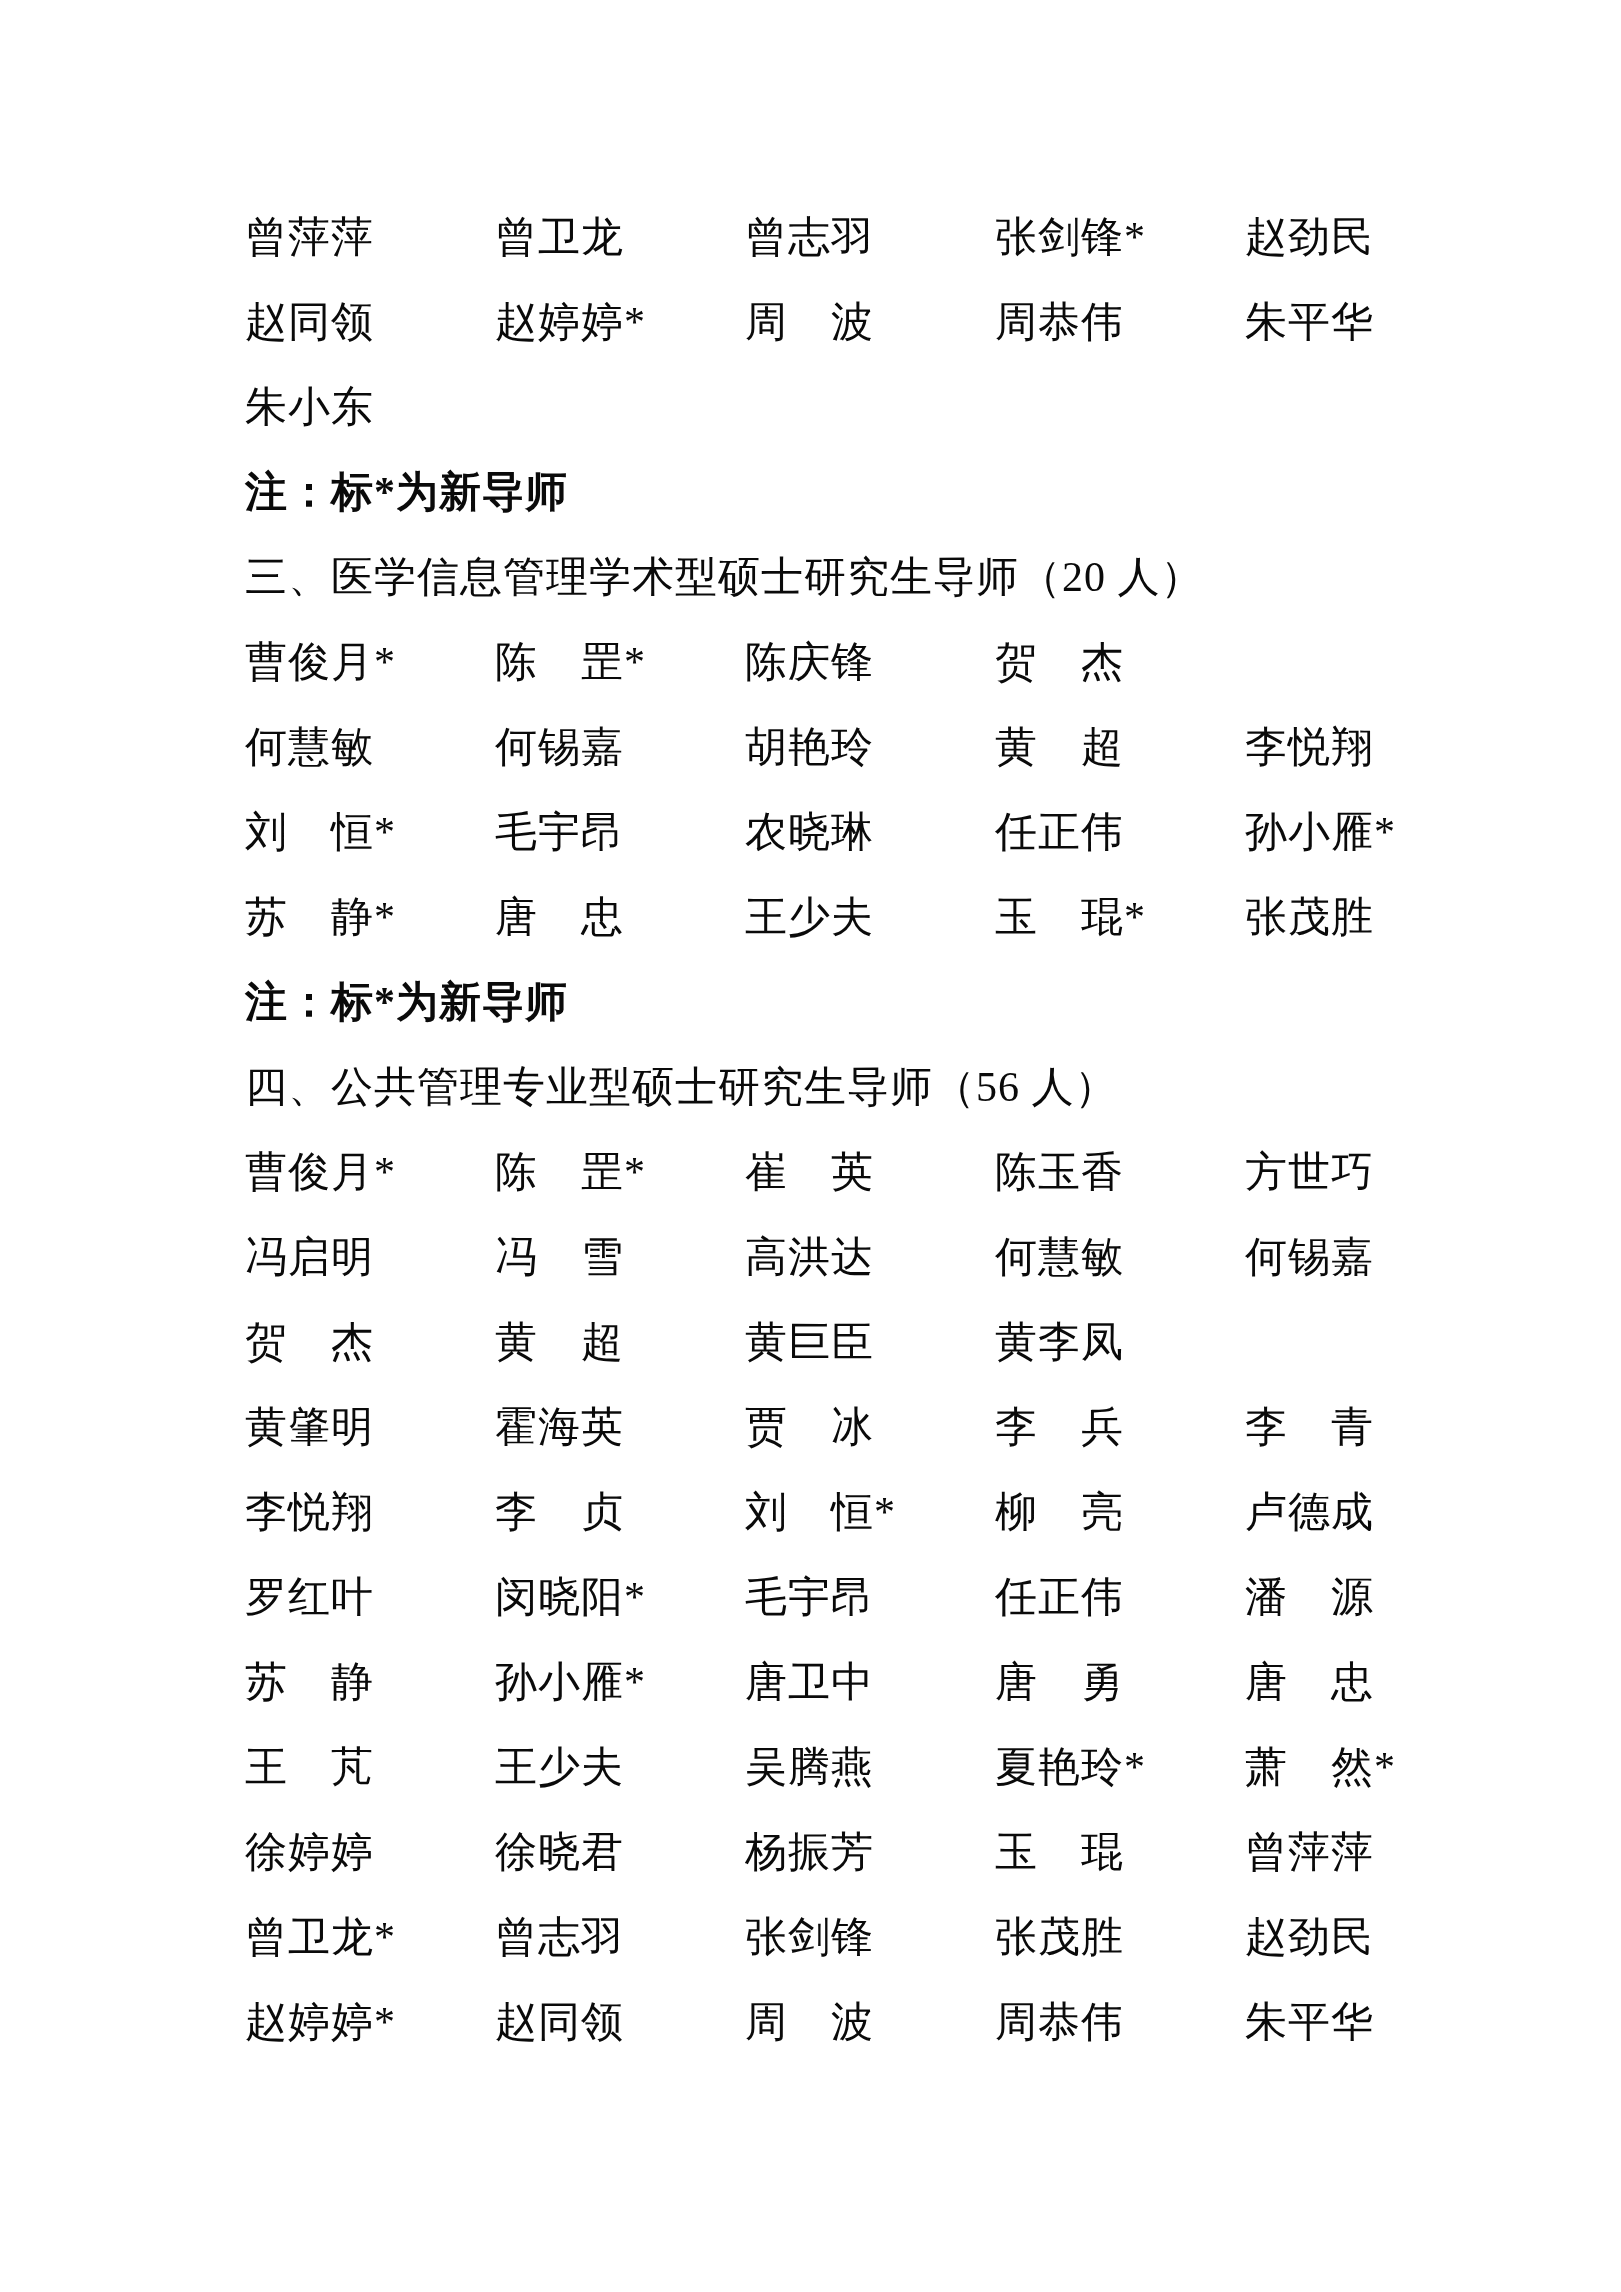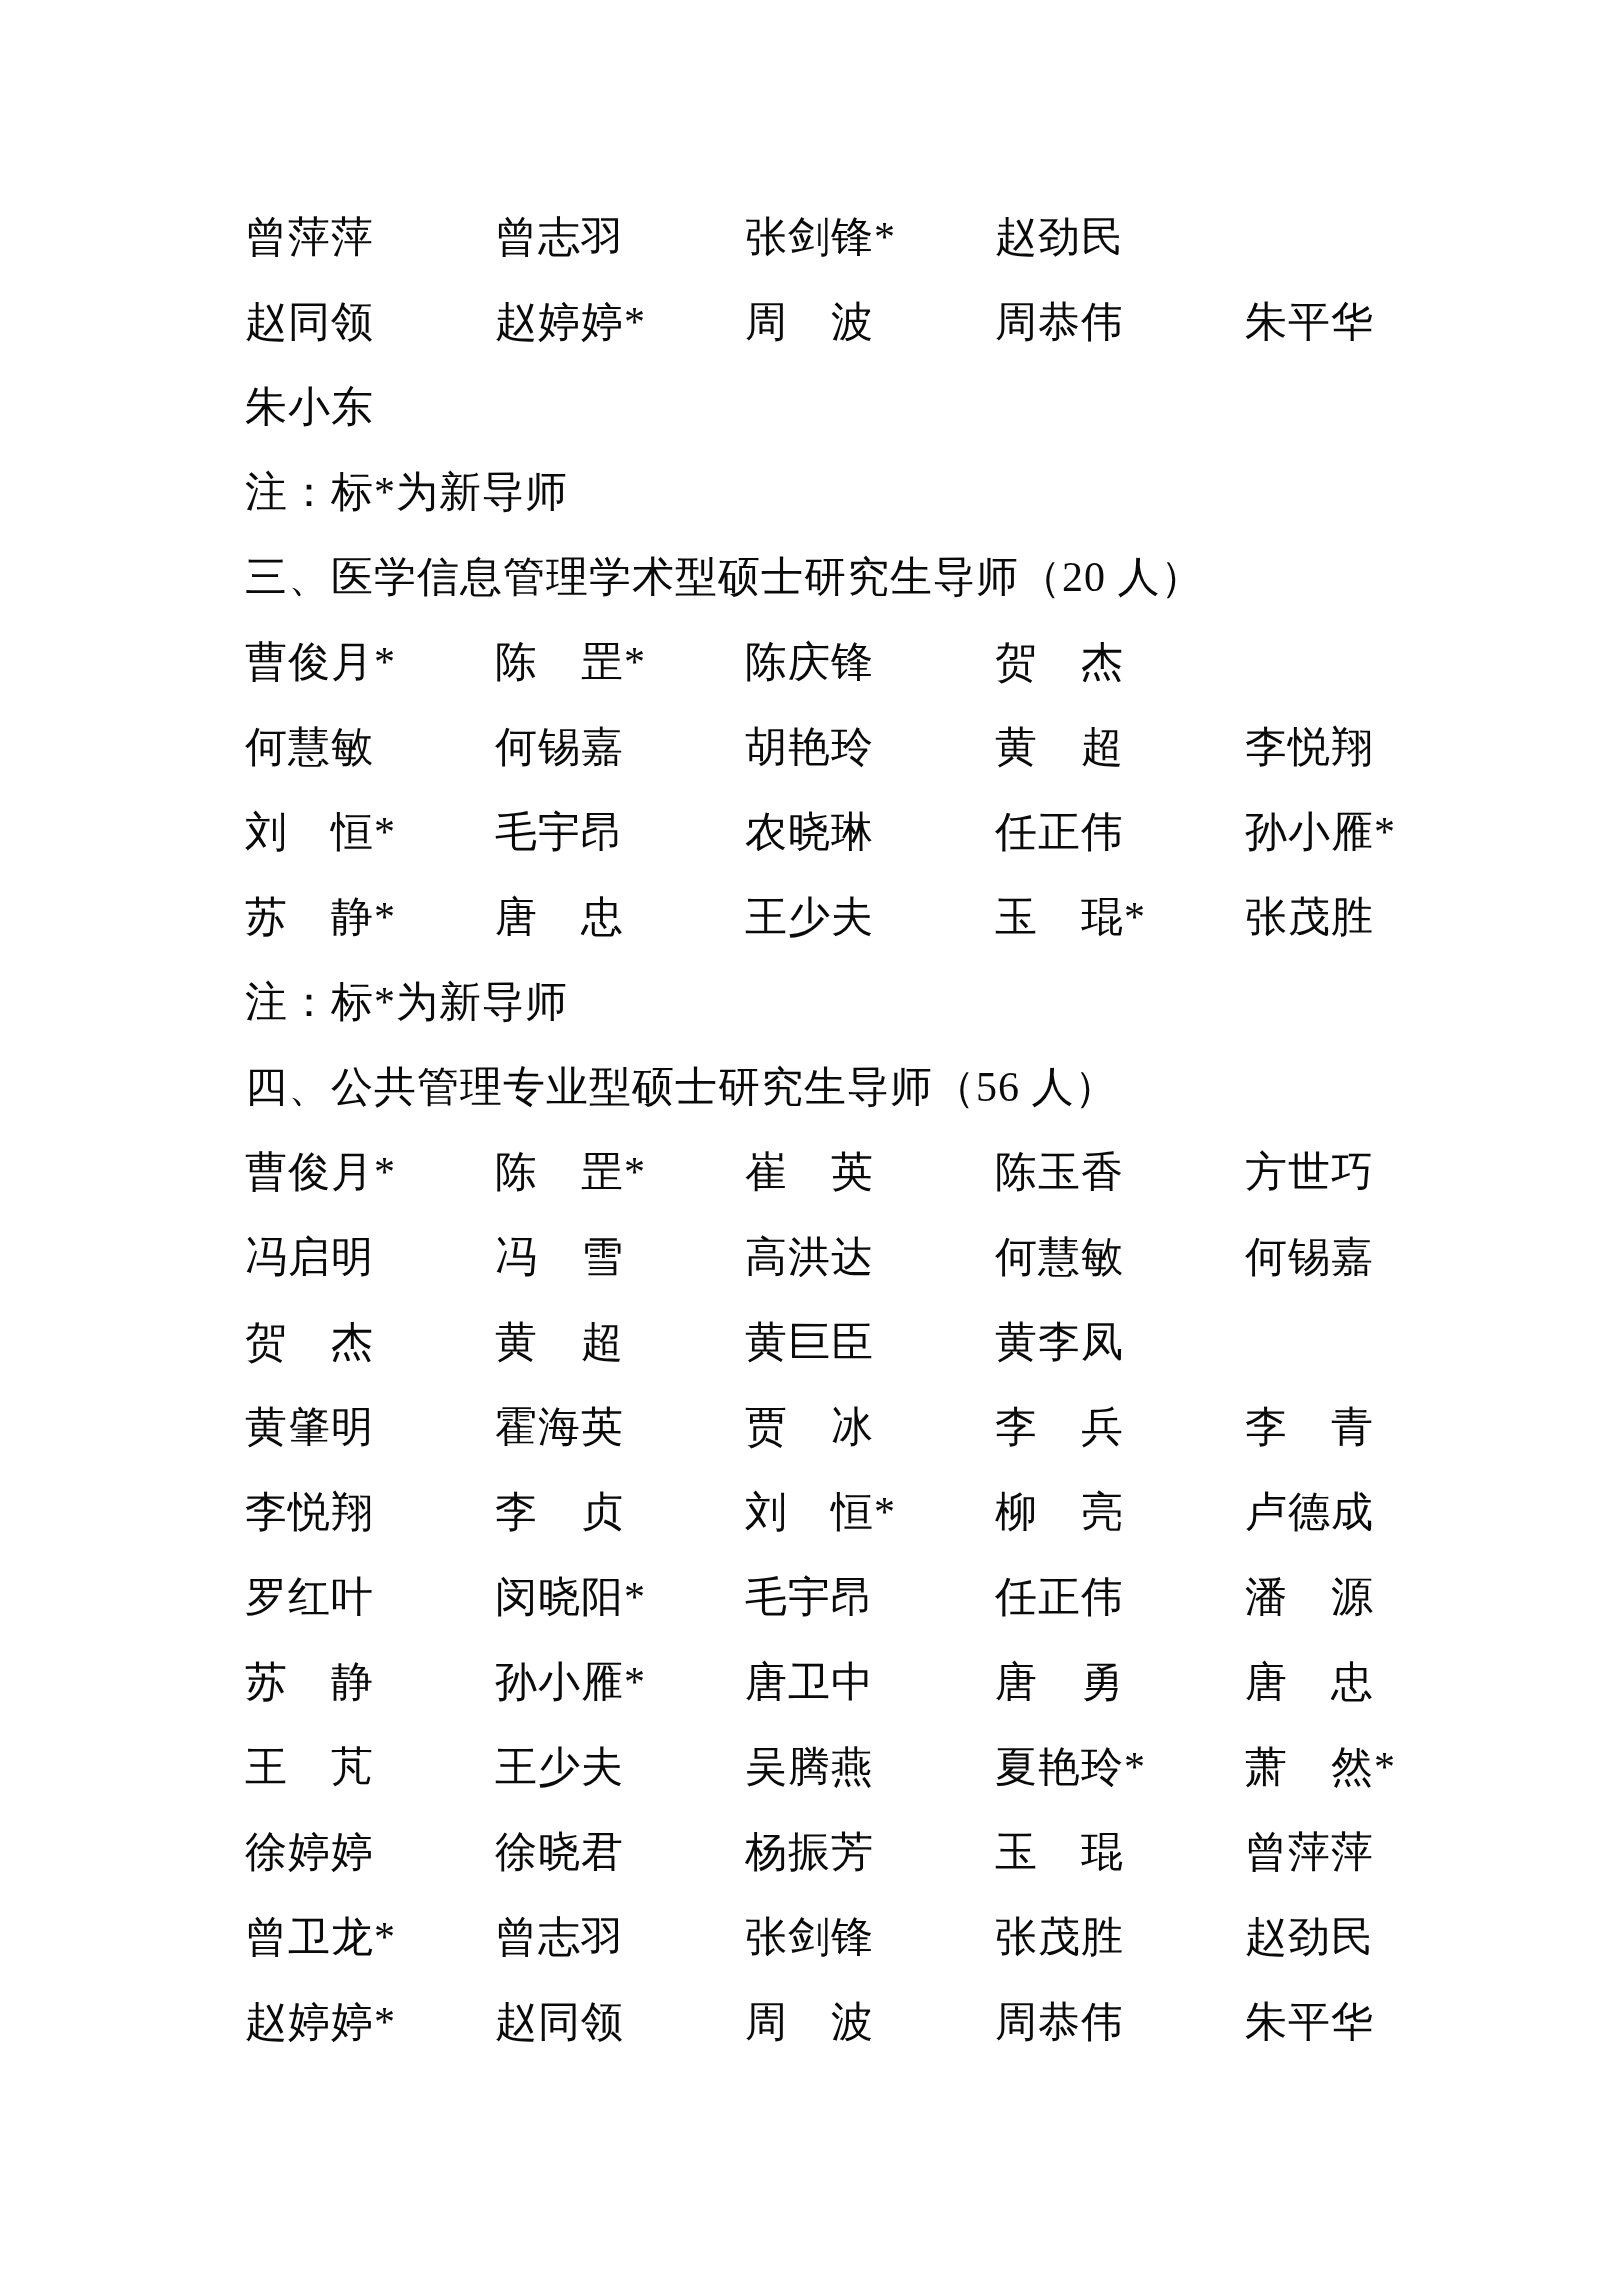--- a/index.html
+++ b/index.html
@@ -38,29 +38,31 @@
   .name-cell {
     font-size: 42px;
     line-height: 85px;
     letter-spacing: 1px;
   }
   .section-heading {
     letter-spacing: 1px;
   }
   .note-line {
     letter-spacing: 1px;
+    font-weight: bold;
   }
 </style>
 </head>
 <body>
 
 <div class="page">
   <div class="doc-content" id="doc-content">
       <div class="doc-line name-row">
         <span class="name-cell">曾萍萍</span>
+        <span class="name-cell">曾卫龙</span>
         <span class="name-cell">曾志羽</span>
         <span class="name-cell">张剑锋*</span>
         <span class="name-cell">赵劲民</span>
       </div>
       <div class="doc-line name-row">
         <span class="name-cell">赵同领</span>
         <span class="name-cell">赵婷婷*</span>
         <span class="name-cell">周　波</span>
         <span class="name-cell">周恭伟</span>
         <span class="name-cell">朱平华</span>

